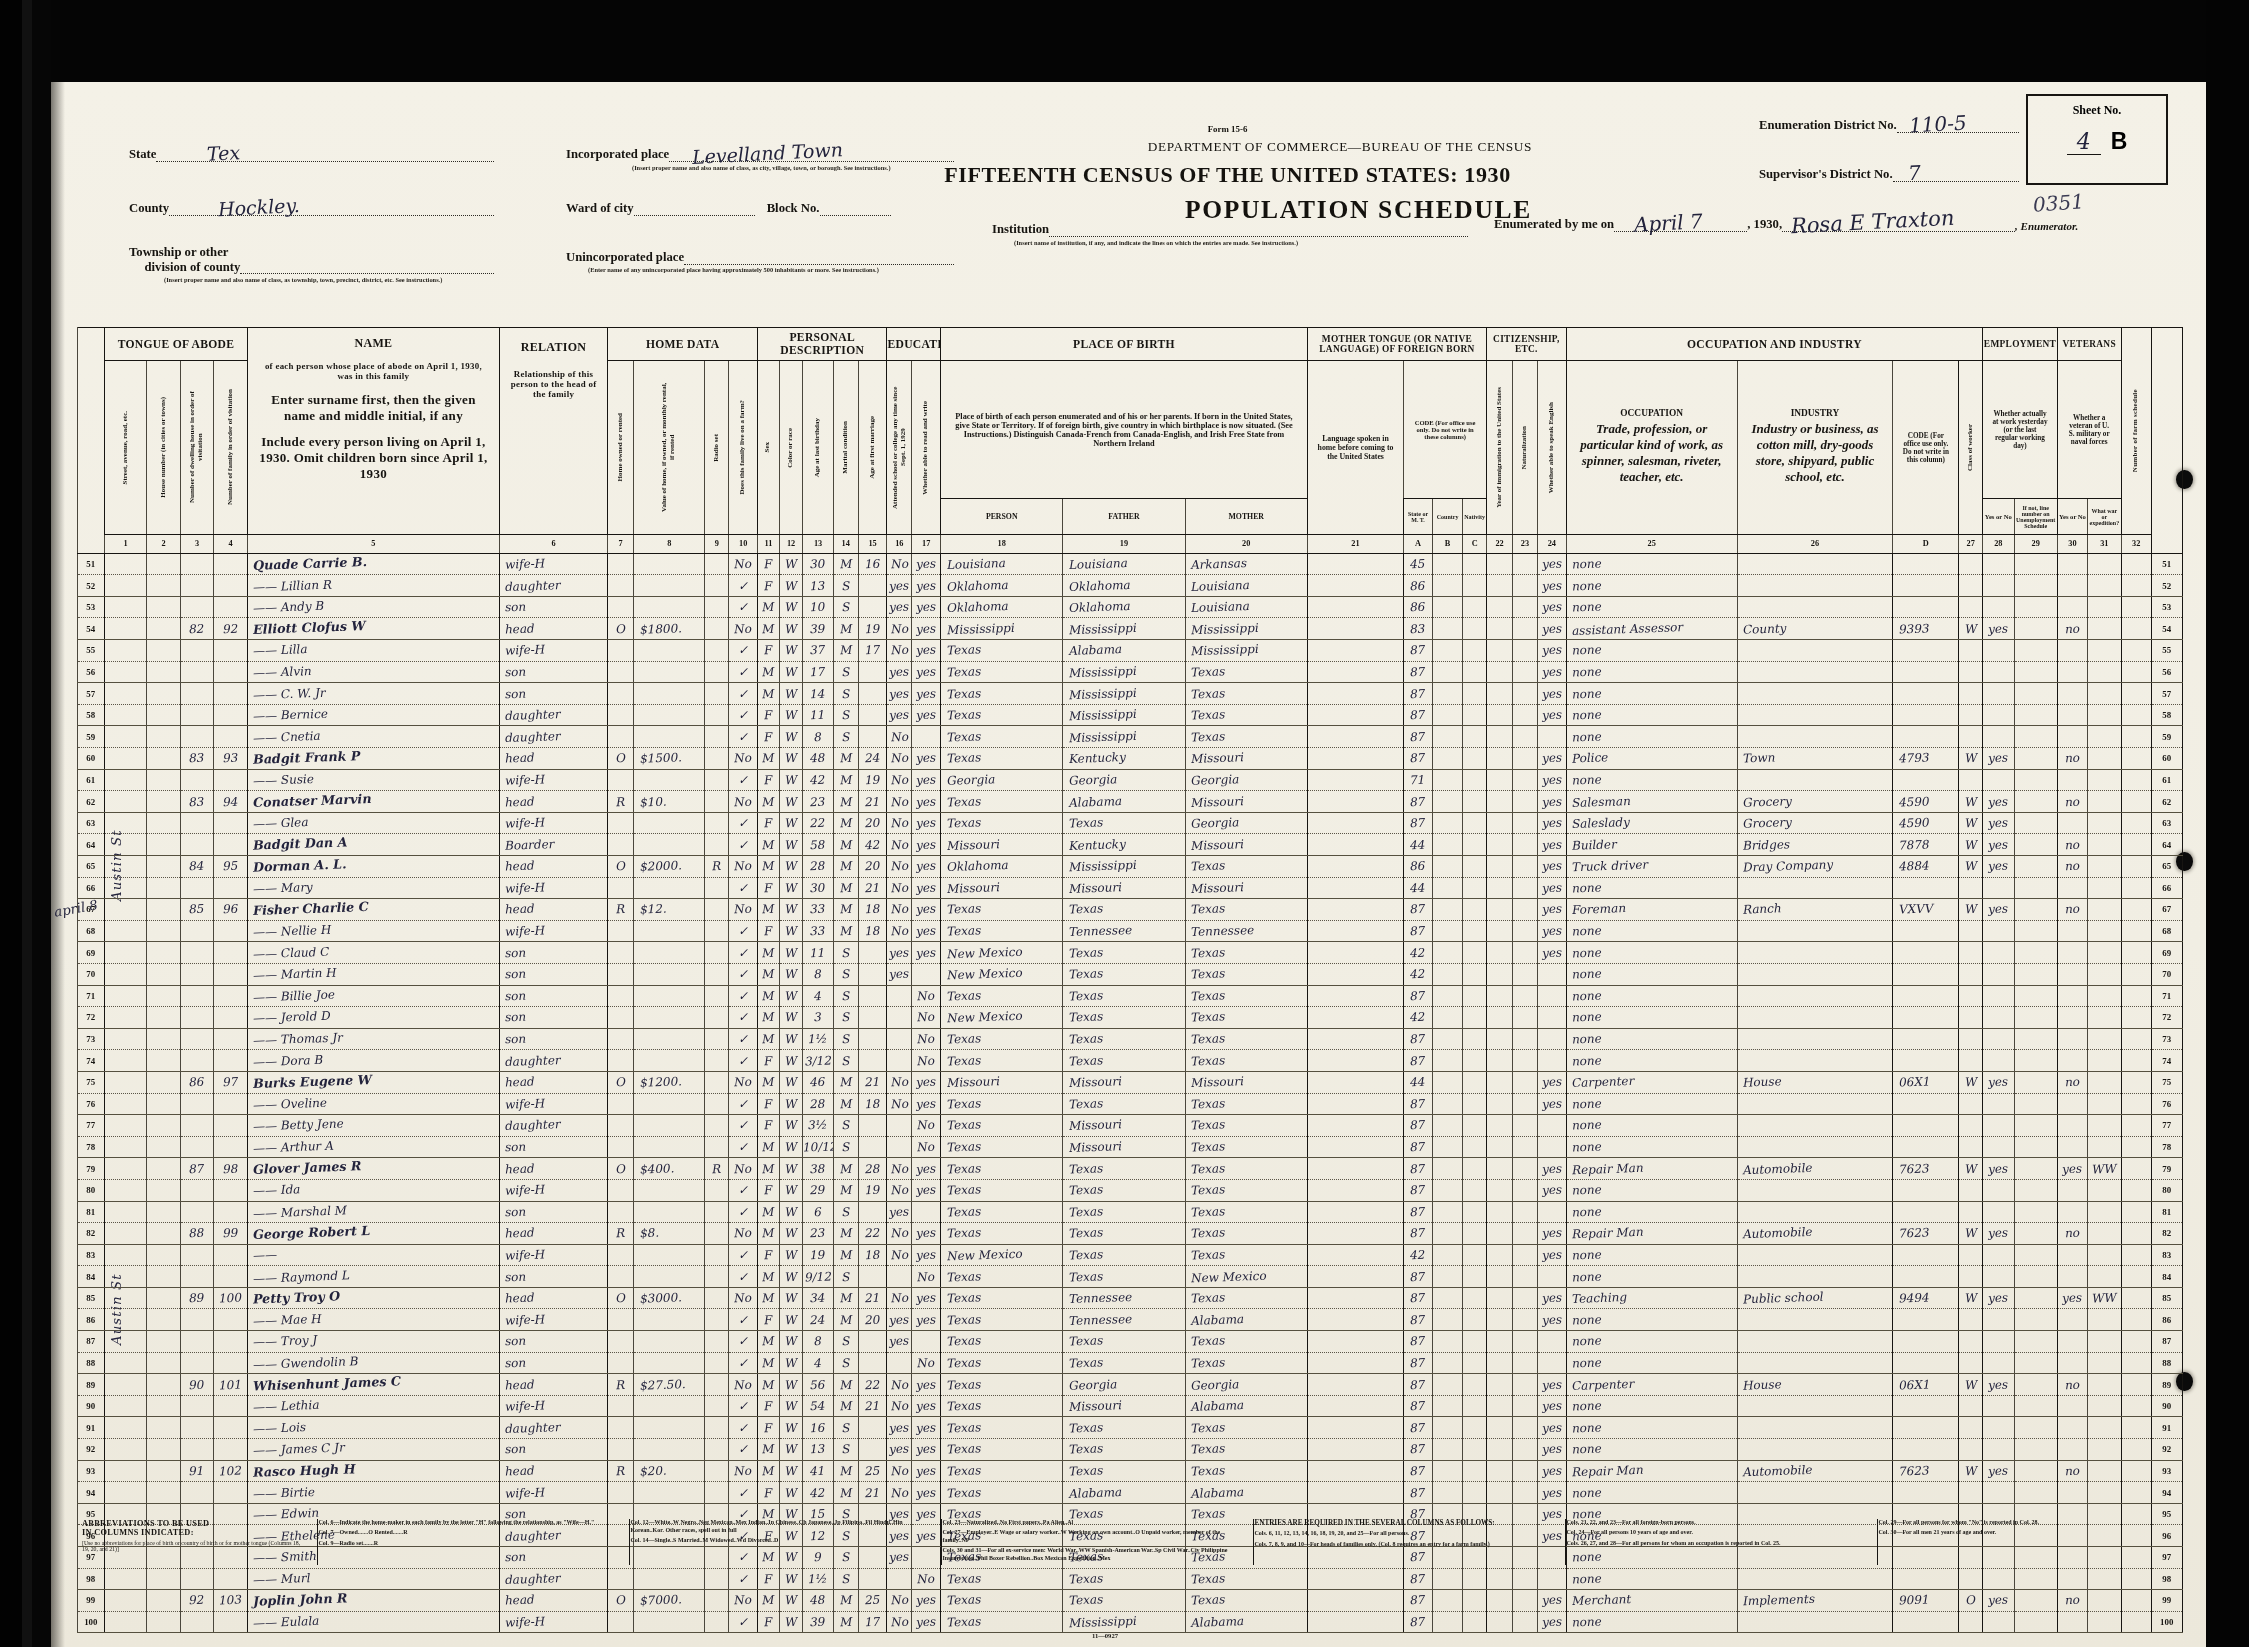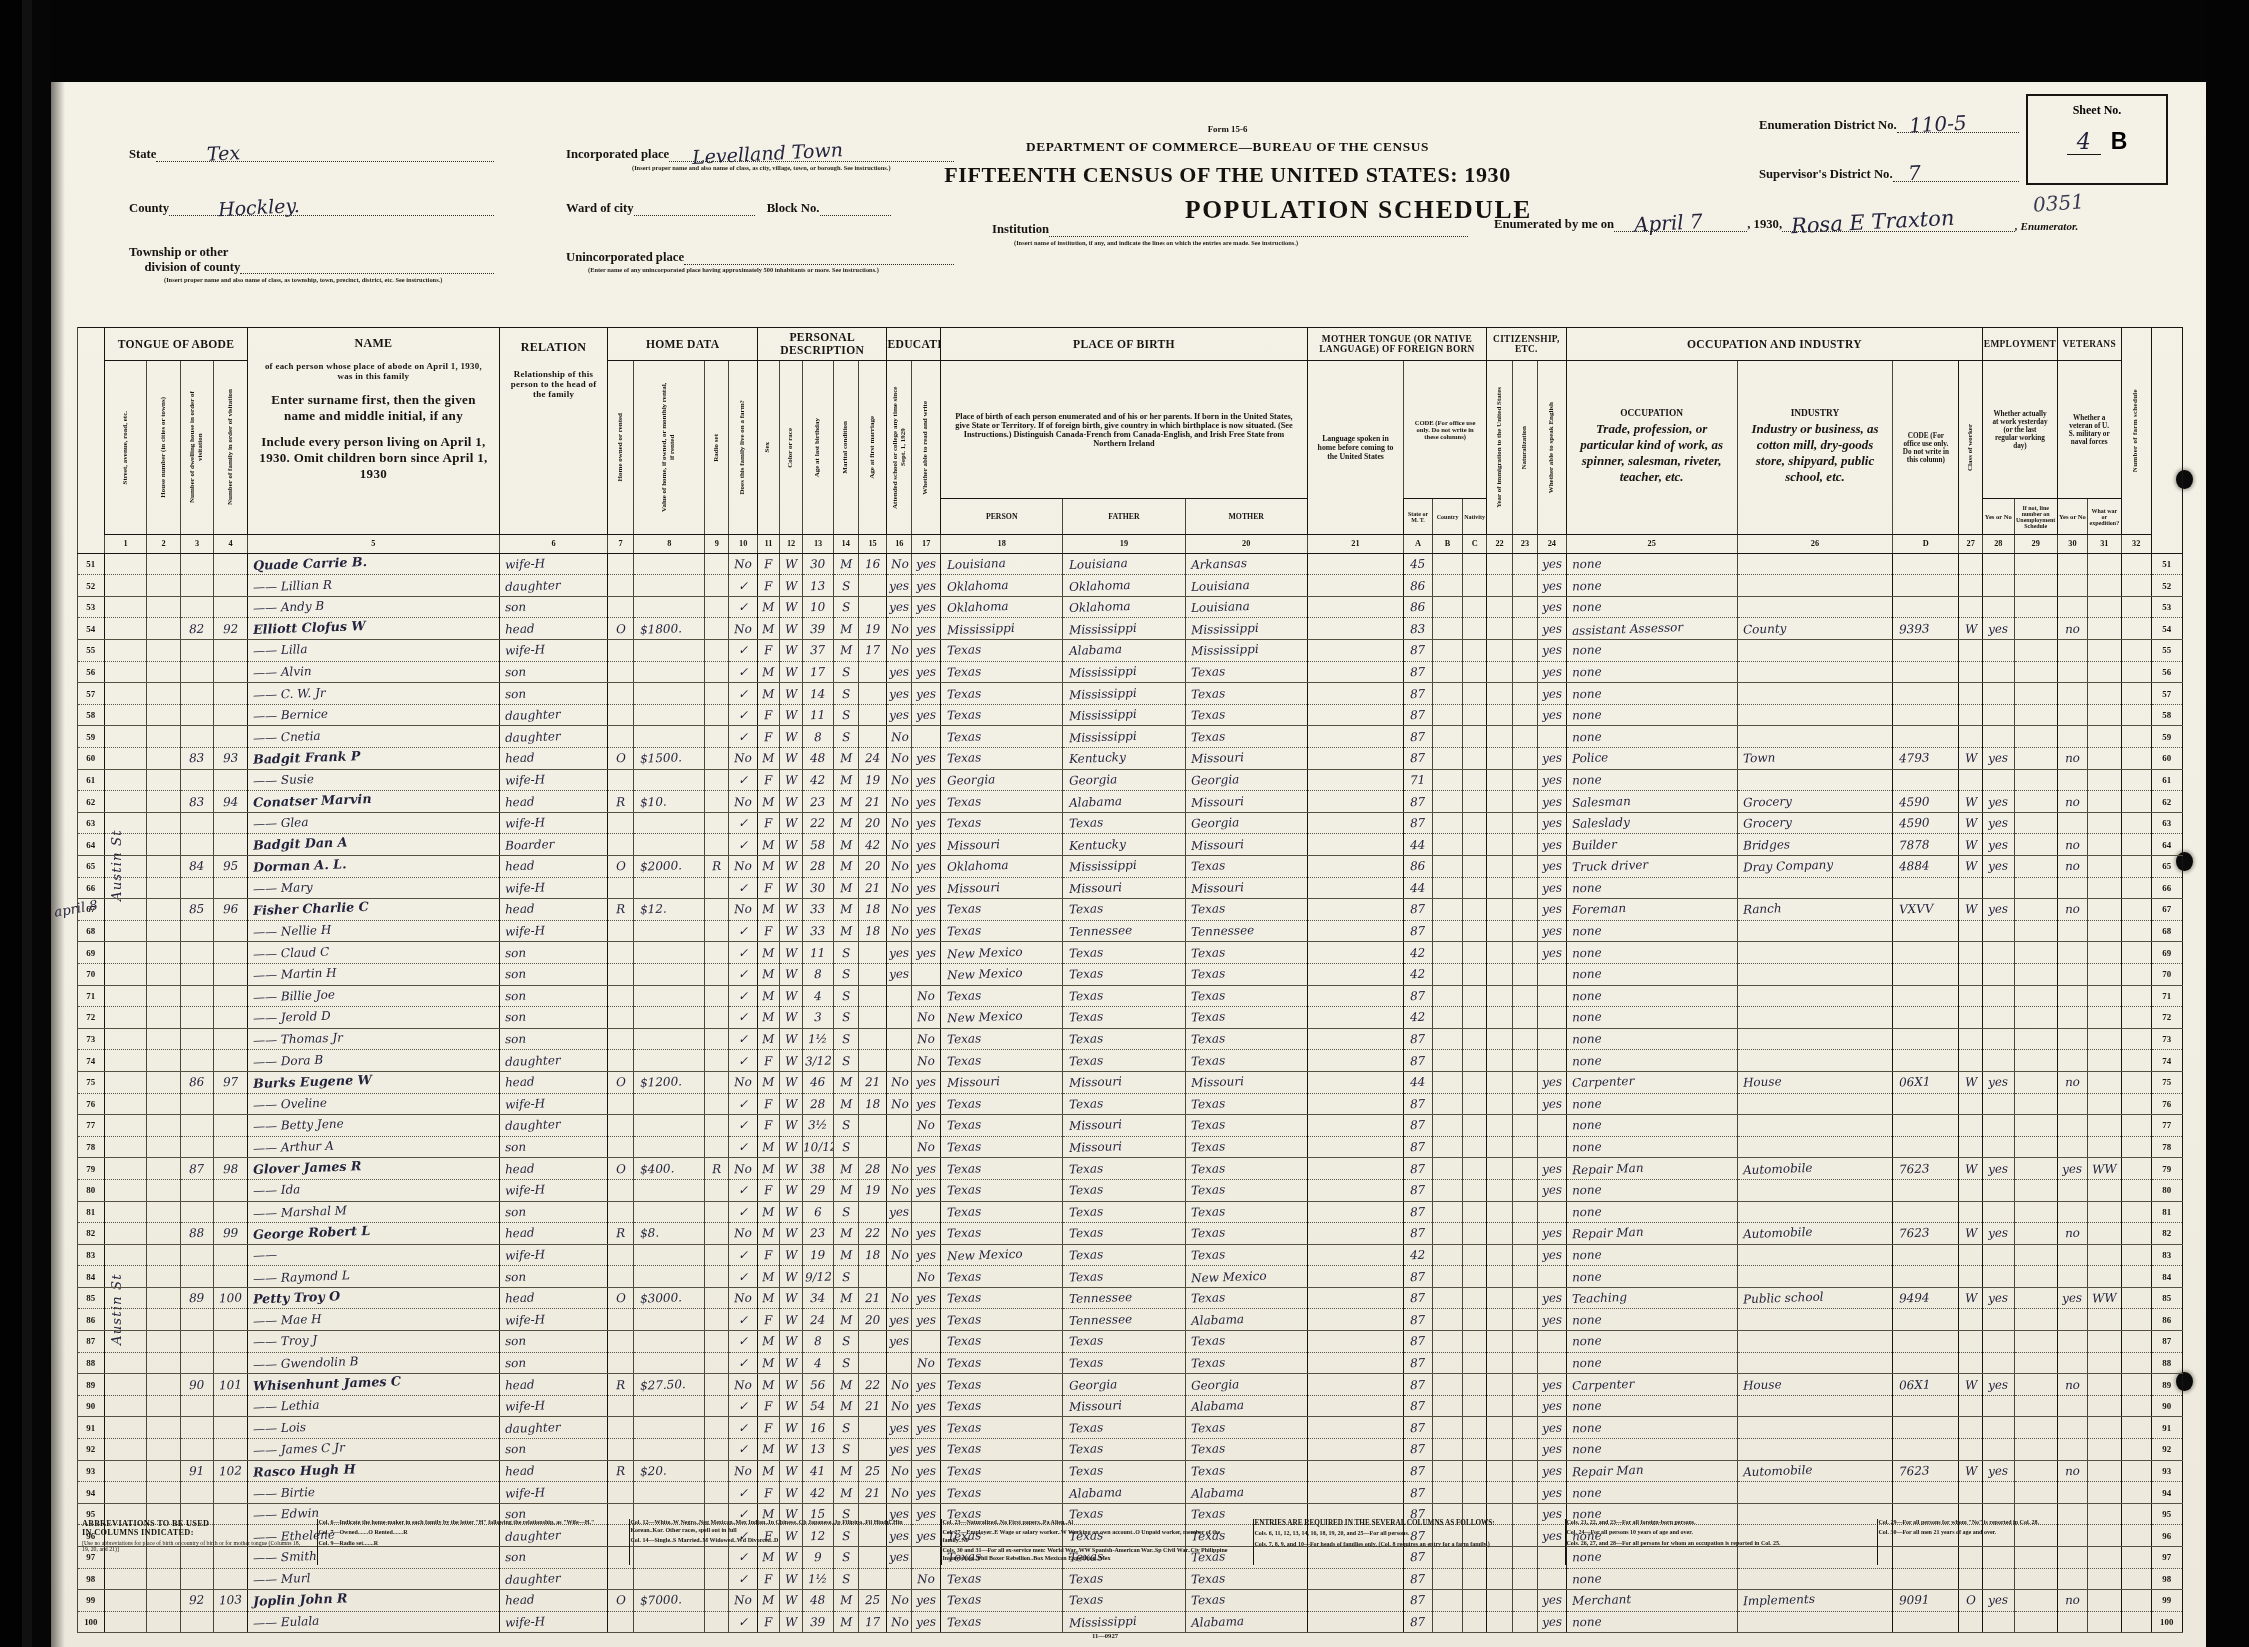--- a/index.html
+++ b/index.html
@@ -17,21 +17,21 @@
   .hole{position:absolute;width:16.6px;height:19px;border-radius:50%;background:#0b0b0b;box-shadow:0 0 3.3px 1.7px rgba(40,35,25,.35);}
 
   
   .flabel{font-size:12.7px;font-weight:bold;white-space:nowrap;color:#161410;}
   .fnote{font-size:6.4px;font-weight:bold;color:#221f19;}
   .dots{display:inline-block;border-bottom:1.7px dotted #2c2a24;position:relative;vertical-align:bottom;}
   .hw{font-family:"DejaVu Serif",serif;font-style:italic;color:#23233c;white-space:nowrap;}
   .fval{position:absolute;bottom:0px;left:15%;font-size:19px;line-height:.8;transform:rotate(-3deg);}
   .titleblock{position:absolute;left:872px;top:15.5px;width:609px;text-align:center;color:#14120e;margin-top:26px;}
   .t-form{font-size:8.9px;font-weight:bold;}
-  .t-dept{font-size:13.3px;font-weight:bold;margin-top:5.5px;letter-spacing:0.6px;}
+  .t-dept{font-size:13.3px;font-weight:normal;margin-top:5.5px;letter-spacing:0.6px;text-align:right;}
   .t-census{font-size:22px;font-weight:bold;margin-top:6.6px;letter-spacing:0.6px;}
   .t-sched{font-size:25.5px;font-weight:bold;margin-top:7.8px;letter-spacing:1.7px;text-align:right;}
   .sheetbox{position:absolute;left:1975px;top:12px;width:138px;height:87px;border:2.2px solid #171512;
             text-align:center;background:transparent;}
   .sheetbox .sb-lab{font-size:12px;font-weight:bold;margin-top:6.6px;}
   .sheetline{display:flex;align-items:flex-end;justify-content:center;gap:10px;margin-top:10px;}
   .sheet-hw{font-size:22px;border-bottom:1.1px solid #171512;padding:0 10px;}
   .sheet-letter{font-size:23px;font-weight:bold;font-family:"Liberation Sans",sans-serif;}
   .stamp{position:absolute;left:1982px;top:109px;font-size:20px;transform:rotate(-4deg);color:#3a3a52;}
 

